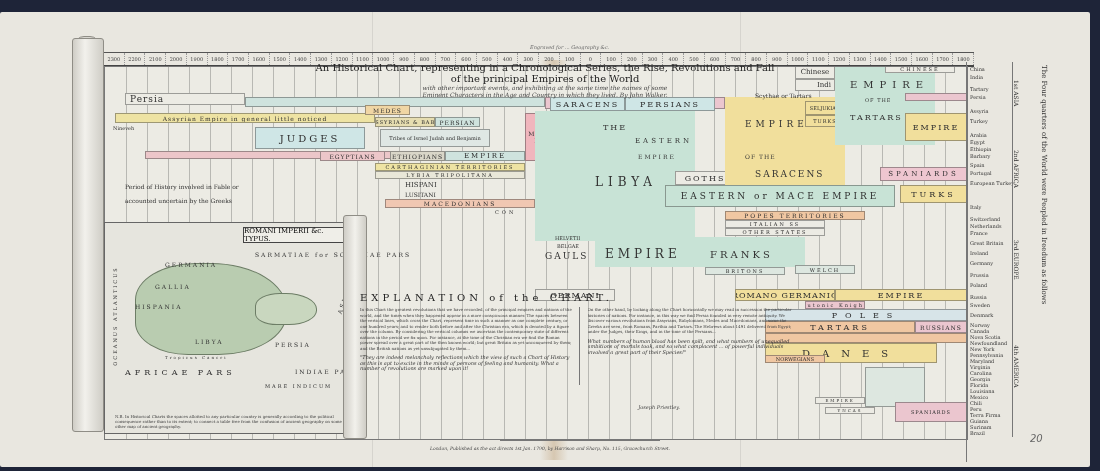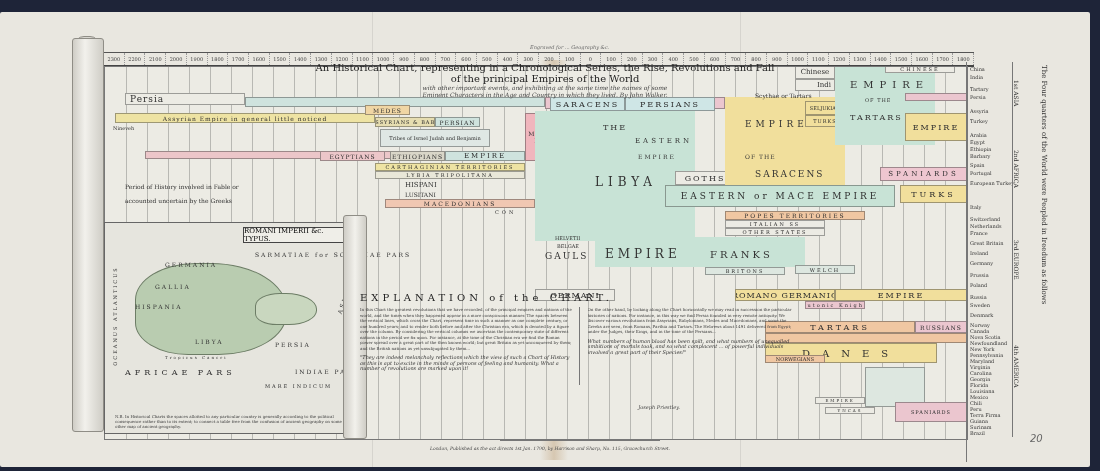--- a/index.html
+++ b/index.html
@@ -146,20 +146,21 @@
   <div class="band" style="left:20px;top:26px;width:120px;height:12px;background:#ecebe4;justify-content:flex-start;padding-left:4px;font-size:9px;letter-spacing:1px">Persia</div>
   <div class="band" style="left:140px;top:30px;width:300px;height:10px;background:#cfe3de"></div>
   <div class="band" style="left:440px;top:30px;width:180px;height:12px;background:#ebc6cf"></div>
 
   <div class="band" style="left:10px;top:46px;width:260px;height:10px;background:#eee3a3;font-size:6px;letter-spacing:1px">Assyrian Empire in general little noticed</div>
   <div class="lbl" style="left:8px;top:58px;font-size:5px">Nineveh</div>
   <div class="band" style="left:260px;top:38px;width:45px;height:10px;background:#f0d6a4;font-size:6px;letter-spacing:1px">MEDES</div>
   <div class="band" style="left:270px;top:50px;width:60px;height:10px;background:#e6ddb0;font-size:5px;letter-spacing:1px">ASSYRIANS &amp; BABY</div>
   <div class="band" style="left:330px;top:50px;width:45px;height:10px;background:#cfe3de;font-size:6px;letter-spacing:1px">PERSIAN</div>
 
+  <div class="band" style="left:150px;top:60px;width:110px;height:22px;background:#cfe6e6;font-size:10px;letter-spacing:3px">JUDGES</div>
   <div class="band" style="left:275px;top:62px;width:110px;height:18px;background:#dfe7e4;font-size:5px;letter-spacing:0;white-space:normal;text-align:center">Tribes of Israel  Judah and Benjamin</div>
 
   <div class="band" style="left:40px;top:84px;width:300px;height:8px;background:#ecc6c9"></div>
   <div class="band" style="left:215px;top:84px;width:65px;height:10px;background:#ecc6c9;font-size:6px;letter-spacing:1px">EGYPTIANS</div>
   <div class="band" style="left:285px;top:84px;width:55px;height:10px;background:#d9d6c8;font-size:6px;letter-spacing:1px">ETHIOPIANS</div>
   <div class="band" style="left:340px;top:84px;width:80px;height:10px;background:#cfe3de;font-size:7px;letter-spacing:2px">EMPIRE</div>
   <div class="band" style="left:420px;top:46px;width:30px;height:48px;background:#f0b6bd;font-size:6px;letter-spacing:1px;flex-direction:column">
       <span>MACE</span>
       <span>DO</span>
     </div>
@@ -218,20 +219,21 @@
   <div class="lbl" style="left:605px;top:182px;font-size:10px;letter-spacing:3px">FRANKS</div>
   <div class="band" style="left:600px;top:200px;width:80px;height:8px;background:#dde7e0;font-size:5px">BRITONS</div>
   <div class="band" style="left:690px;top:198px;width:60px;height:9px;background:#dde7e0;font-size:5px">WELCH</div>
 
   <div class="band" style="left:430px;top:222px;width:80px;height:12px;background:#ecebe4;font-size:8px;letter-spacing:1px">GERMANI</div>
   <div class="band" style="left:630px;top:222px;width:100px;height:12px;background:#f1df9c;font-size:8px;letter-spacing:1px">ROMANO GERMANIC</div>
   <div class="band" style="left:730px;top:222px;width:132px;height:12px;background:#f1df9c;font-size:8px;letter-spacing:2px">EMPIRE</div>
   <div class="lbl" style="left:390px;top:142px;font-size:5px;letter-spacing:3px">CON</div>
 
   <div class="band" style="left:700px;top:234px;width:60px;height:8px;background:#ebc6cf;font-size:5px">Teutonic Knights</div>
+  <div class="band" style="left:660px;top:242px;width:202px;height:12px;background:#d7e4e8;font-size:8px;letter-spacing:8px">POLES</div>
   <div class="band" style="left:660px;top:254px;width:150px;height:12px;background:#f0c7a2;font-size:8px;letter-spacing:3px">TARTARS</div>
   <div class="band" style="left:810px;top:254px;width:52px;height:12px;background:#ebc6cf;font-size:6px;letter-spacing:1px">RUSSIANS</div>
   <div class="band" style="left:660px;top:266px;width:202px;height:10px;background:#f0c7a2"></div>
   <div class="band" style="left:660px;top:276px;width:172px;height:20px;background:#f1df9c;font-size:10px;letter-spacing:12px">DANES</div>
   <div class="band" style="left:660px;top:288px;width:60px;height:8px;background:#f0c7a2;font-size:5px;letter-spacing:0">NORWEGIANS</div>
 
   <div class="band" style="left:760px;top:300px;width:60px;height:40px;background:#dde7e0"></div>
   <div class="band" style="left:790px;top:335px;width:72px;height:20px;background:#ebc6cf;font-size:5px;letter-spacing:1px">SPANIARDS</div>
   <div class="band" style="left:720px;top:340px;width:50px;height:7px;background:#ecebe4;font-size:4px">YNCAS</div>
   <div class="band" style="left:710px;top:330px;width:50px;height:7px;background:#ecebe4;font-size:4px">EMPIRE</div>

